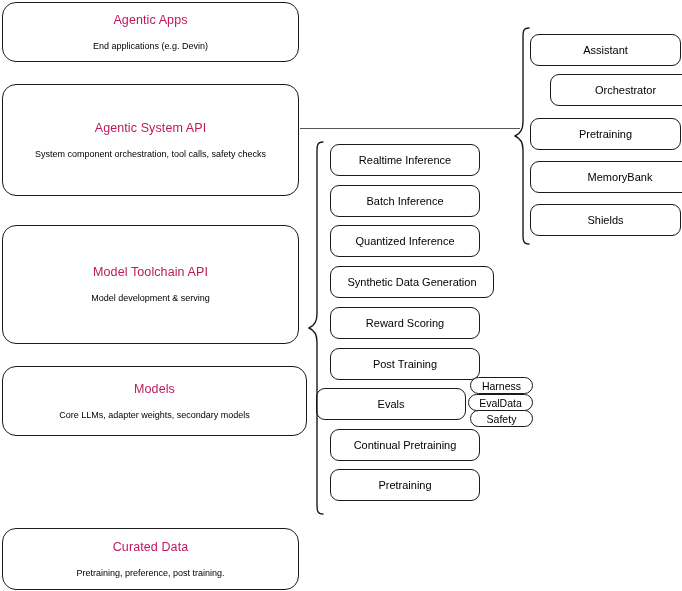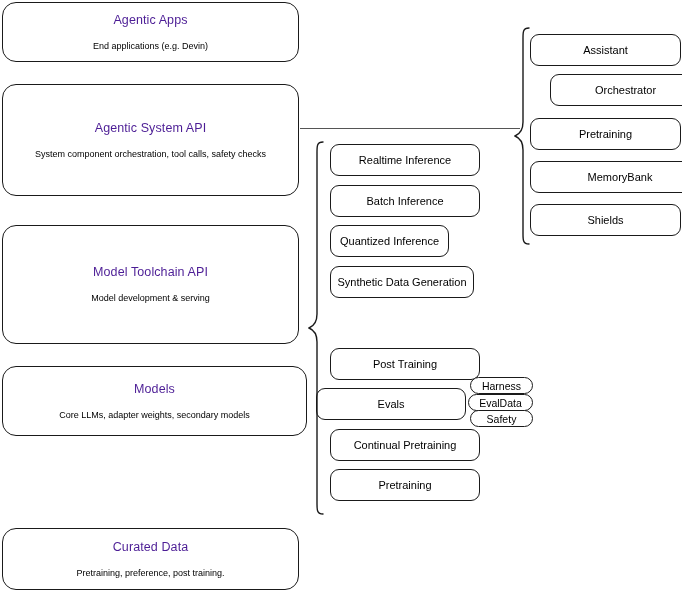--- a/index.html
+++ b/index.html
@@ -35,21 +35,21 @@
   }
 
   
   .layer {
     border-radius: 14px;
   }
   .layer .title {
     font-size: 12.5px;
     line-height: 16px;
     letter-spacing: .1px;
-    color: #4c1d95;
+    color: #be185d;
   }
   .layer .subtitle {
     font-size: 9px;
     line-height: 13px;
     margin-top: 12px;
     color: #000;
   }
 
   
   .cap {
@@ -131,25 +131,28 @@
       <path d="M15 2 C9 2, 9 6, 9 12 L9 174 C9 182, 6 186, 1 188 C6 190, 9 194, 9 202 L9 364 C9 370, 9 374, 15 374" stroke="#1a1a1a" stroke-width="1.4" fill="none" stroke-linecap="round"></path>
     </svg>
   </div>
 
   <div class="box cap" style="left:330px; top:144px; width:150px;">
     <div class="title">Realtime Inference</div>
   </div>
   <div class="box cap" style="left:330px; top:185px; width:150px;">
     <div class="title">Batch Inference</div>
   </div>
-  <div class="box cap" style="left:330px; top:225px; width:119px;">
+  <div class="box cap" style="left:330px; top:225px; width:150px;">
     <div class="title">Quantized Inference</div>
   </div>
-  <div class="box cap" style="left:330px; top:266px; width:144px;">
+  <div class="box cap" style="left:330px; top:266px; width:164px;">
     <div class="title">Synthetic Data Generation</div>
+  </div>
+  <div class="box cap" style="left:330px; top:307px; width:150px;">
+    <div class="title">Reward Scoring</div>
   </div>
   <div class="box cap" style="left:330px; top:348px; width:150px;">
     <div class="title">Post Training</div>
   </div>
   <div class="box cap" style="left:316px; top:388px; width:150px;">
     <div class="title">Evals</div>
   </div>
   <div class="box cap" style="left:330px; top:429px; width:150px;">
     <div class="title">Continual Pretraining</div>
   </div>

